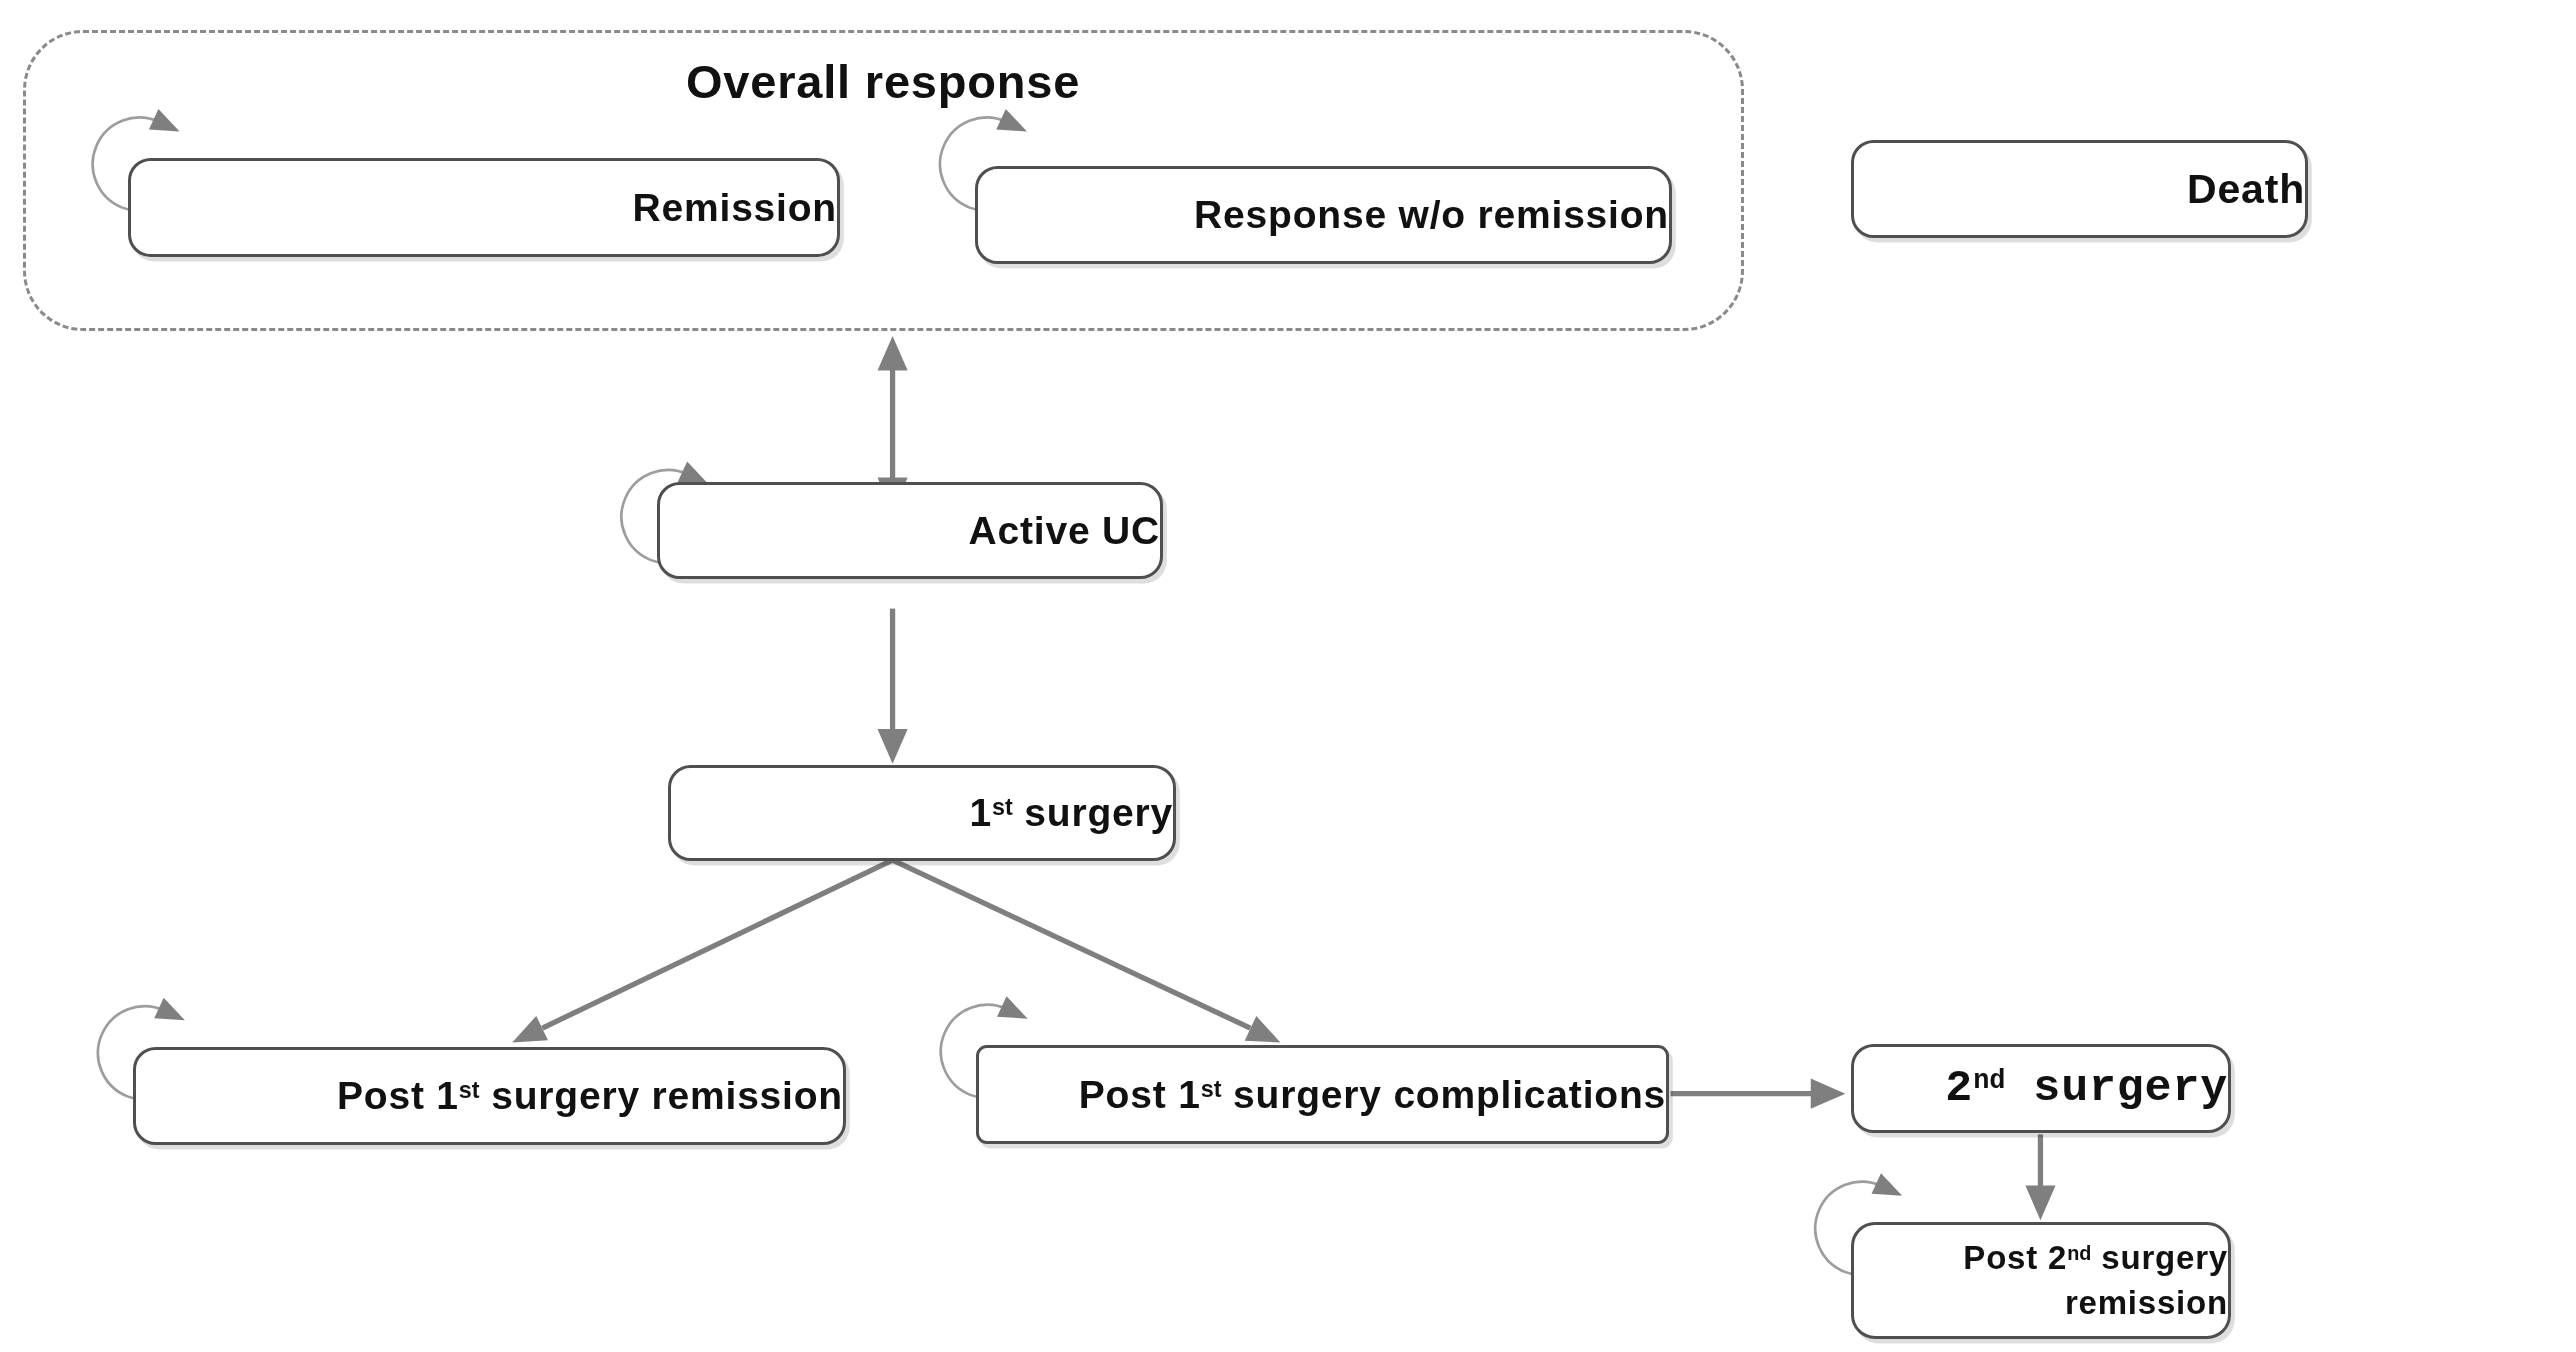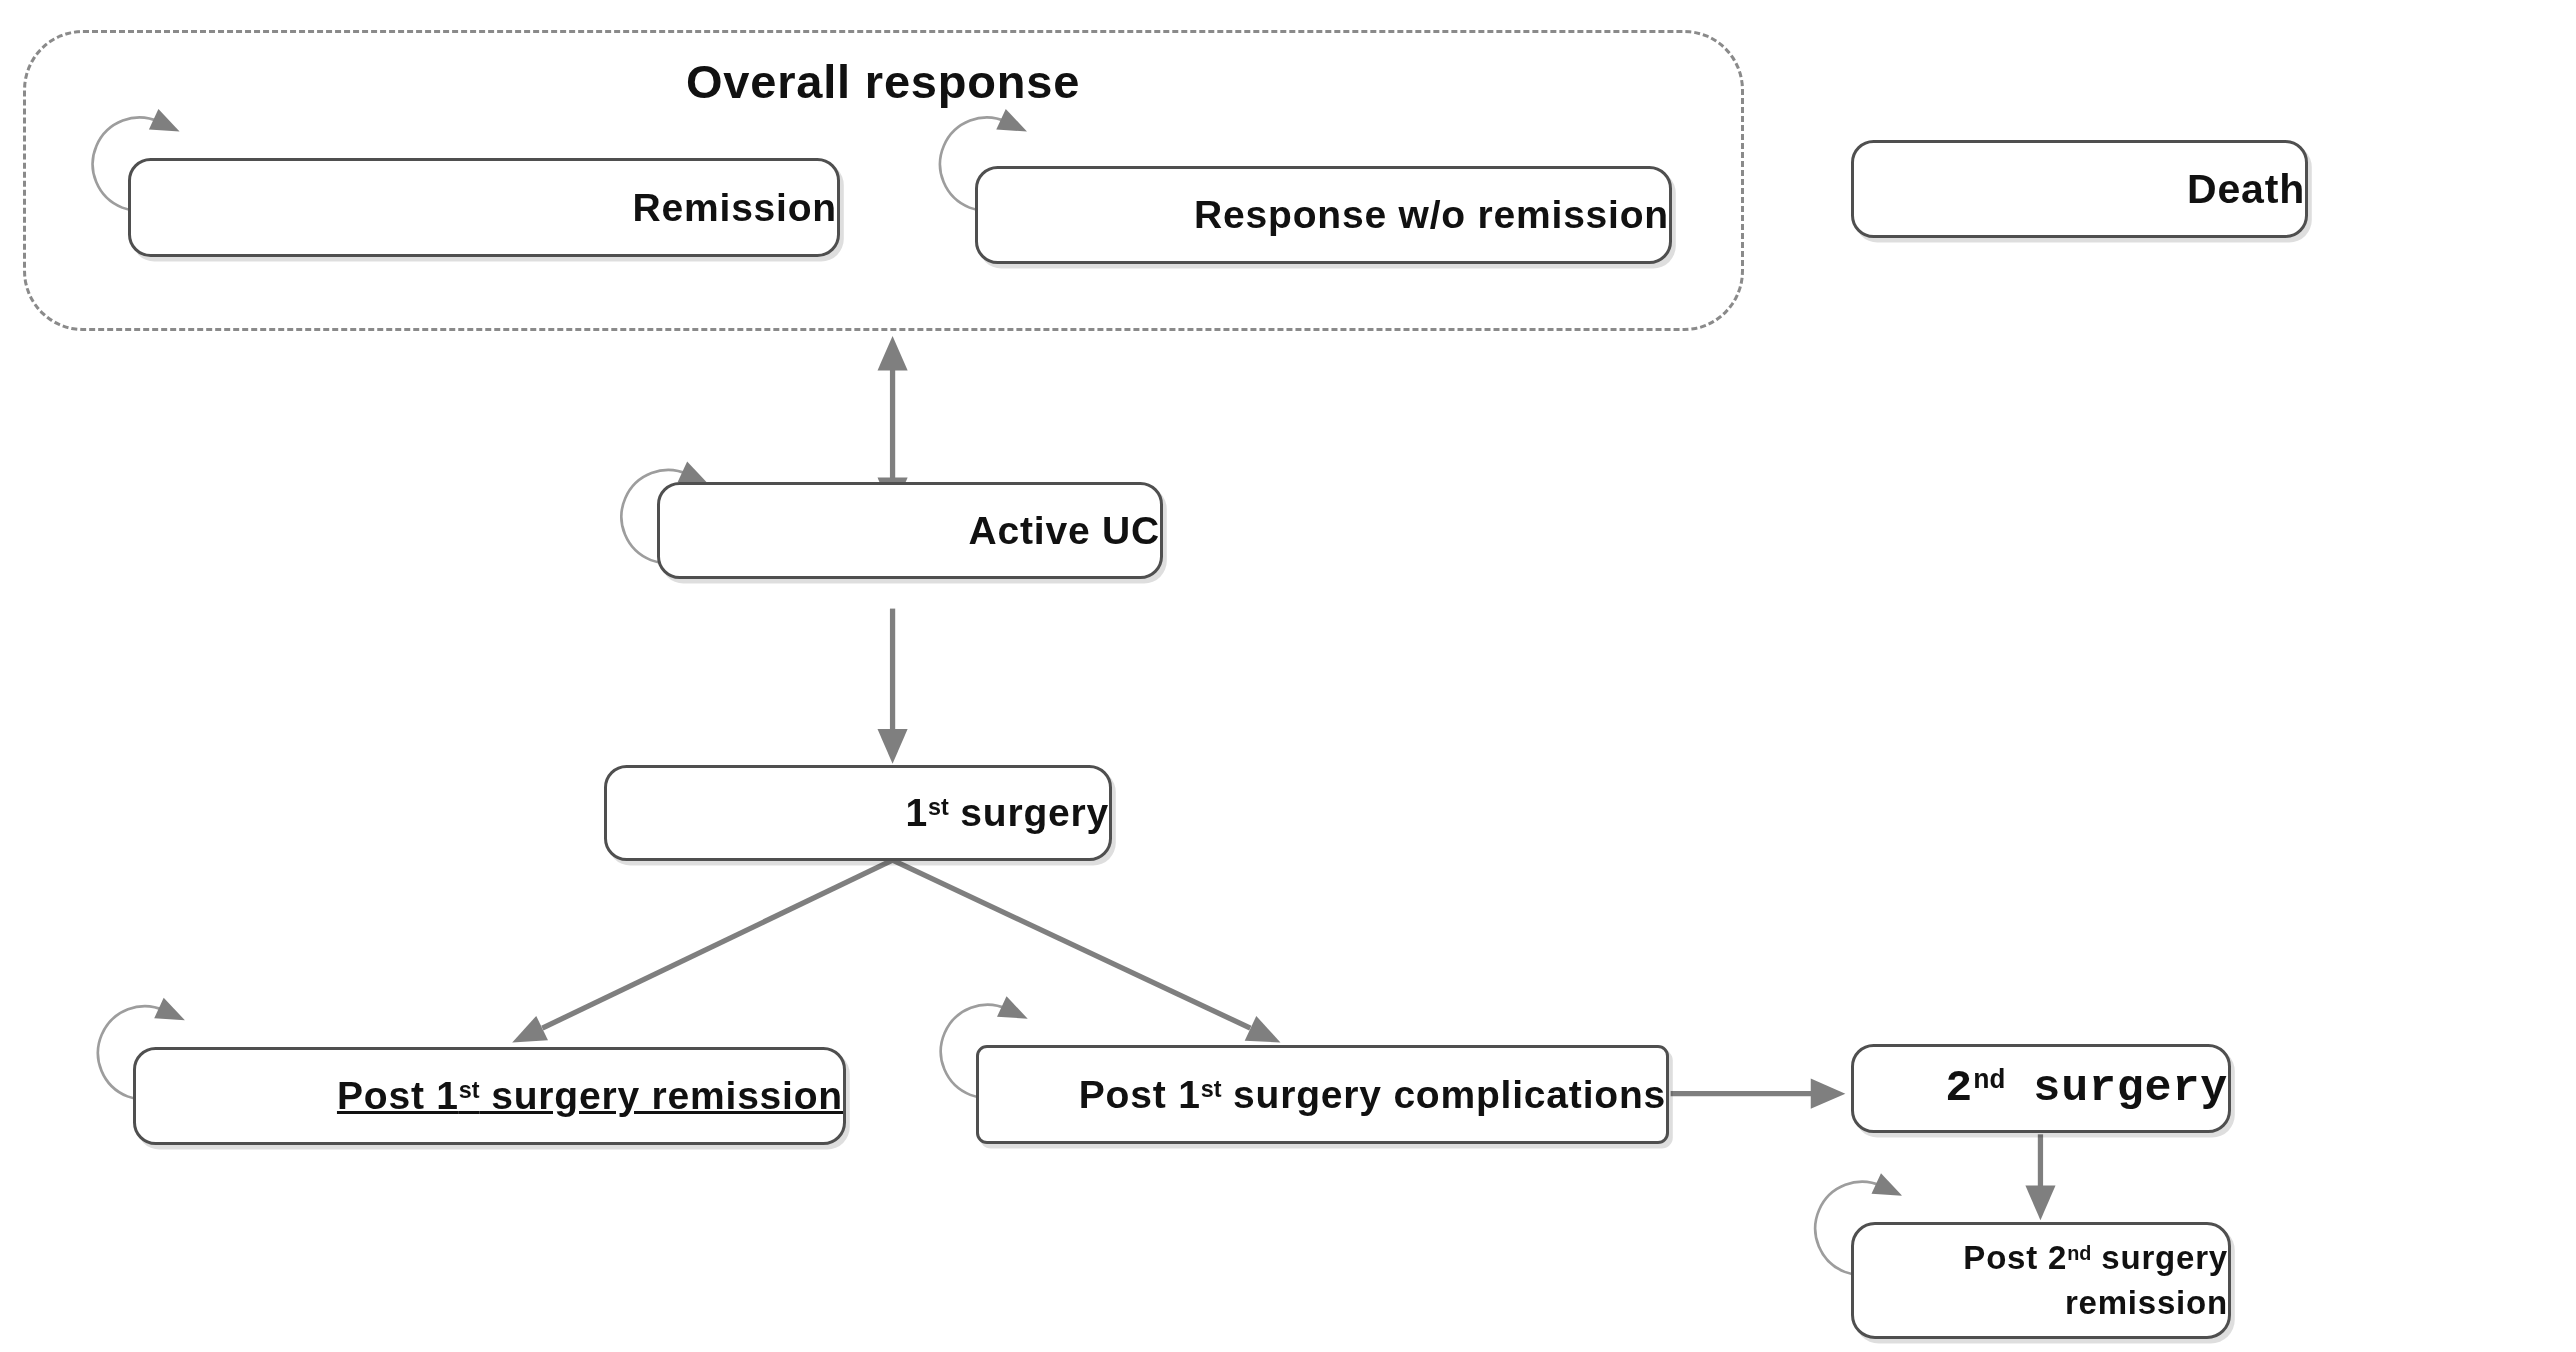--- a/index.html
+++ b/index.html
@@ -60,22 +60,22 @@
   }
   .state-box sup{
     font-size:60%;
     vertical-align:0.45em;
     letter-spacing:0;
   }
   #box-remission            {left:128px; top:158px; width:712px; height:99px;}
   #box-response-wo          {left:975px;top:166px; width:697px; height:98px;}
   #box-death                {left:1851px;top:140px; width:457px; height:98px; font-size:41px;}
   #box-active-uc            {left:657px; top:482px; width:506px; height:97px;padding-left:44px;}
-  #box-first-surgery        {left:604px; top:765px;width:508px; height:96px;padding-left:25px;}
-  #box-post1-remission      {left:133px; top:1047px;width:713px; height:98px;text-decoration:underline;}
+  #box-first-surgery        {left:668px; top:765px;width:508px; height:96px;padding-left:25px;}
+  #box-post1-remission      {left:133px; top:1047px;width:713px; height:98px;}
   #box-post1-complications  {left:976px;top:1045px;width:693px; height:99px;border-radius:11px;}
   #box-second-surgery       {left:1851px;top:1044px;width:380px; height:89px; font-size:45px;font-family:Liberation Mono, monospace;}
   #box-post2-remission      {left:1851px;top:1222px;width:380px; height:117px; font-size:33px; line-height:1.35;border-radius:24px;}
 </style>
 </head>
 <body>
 
 <div id="canvas">
 
   <svg id="connector-layer" viewBox="0 0 3420 1795" xmlns="http://www.w3.org/2000/svg">

